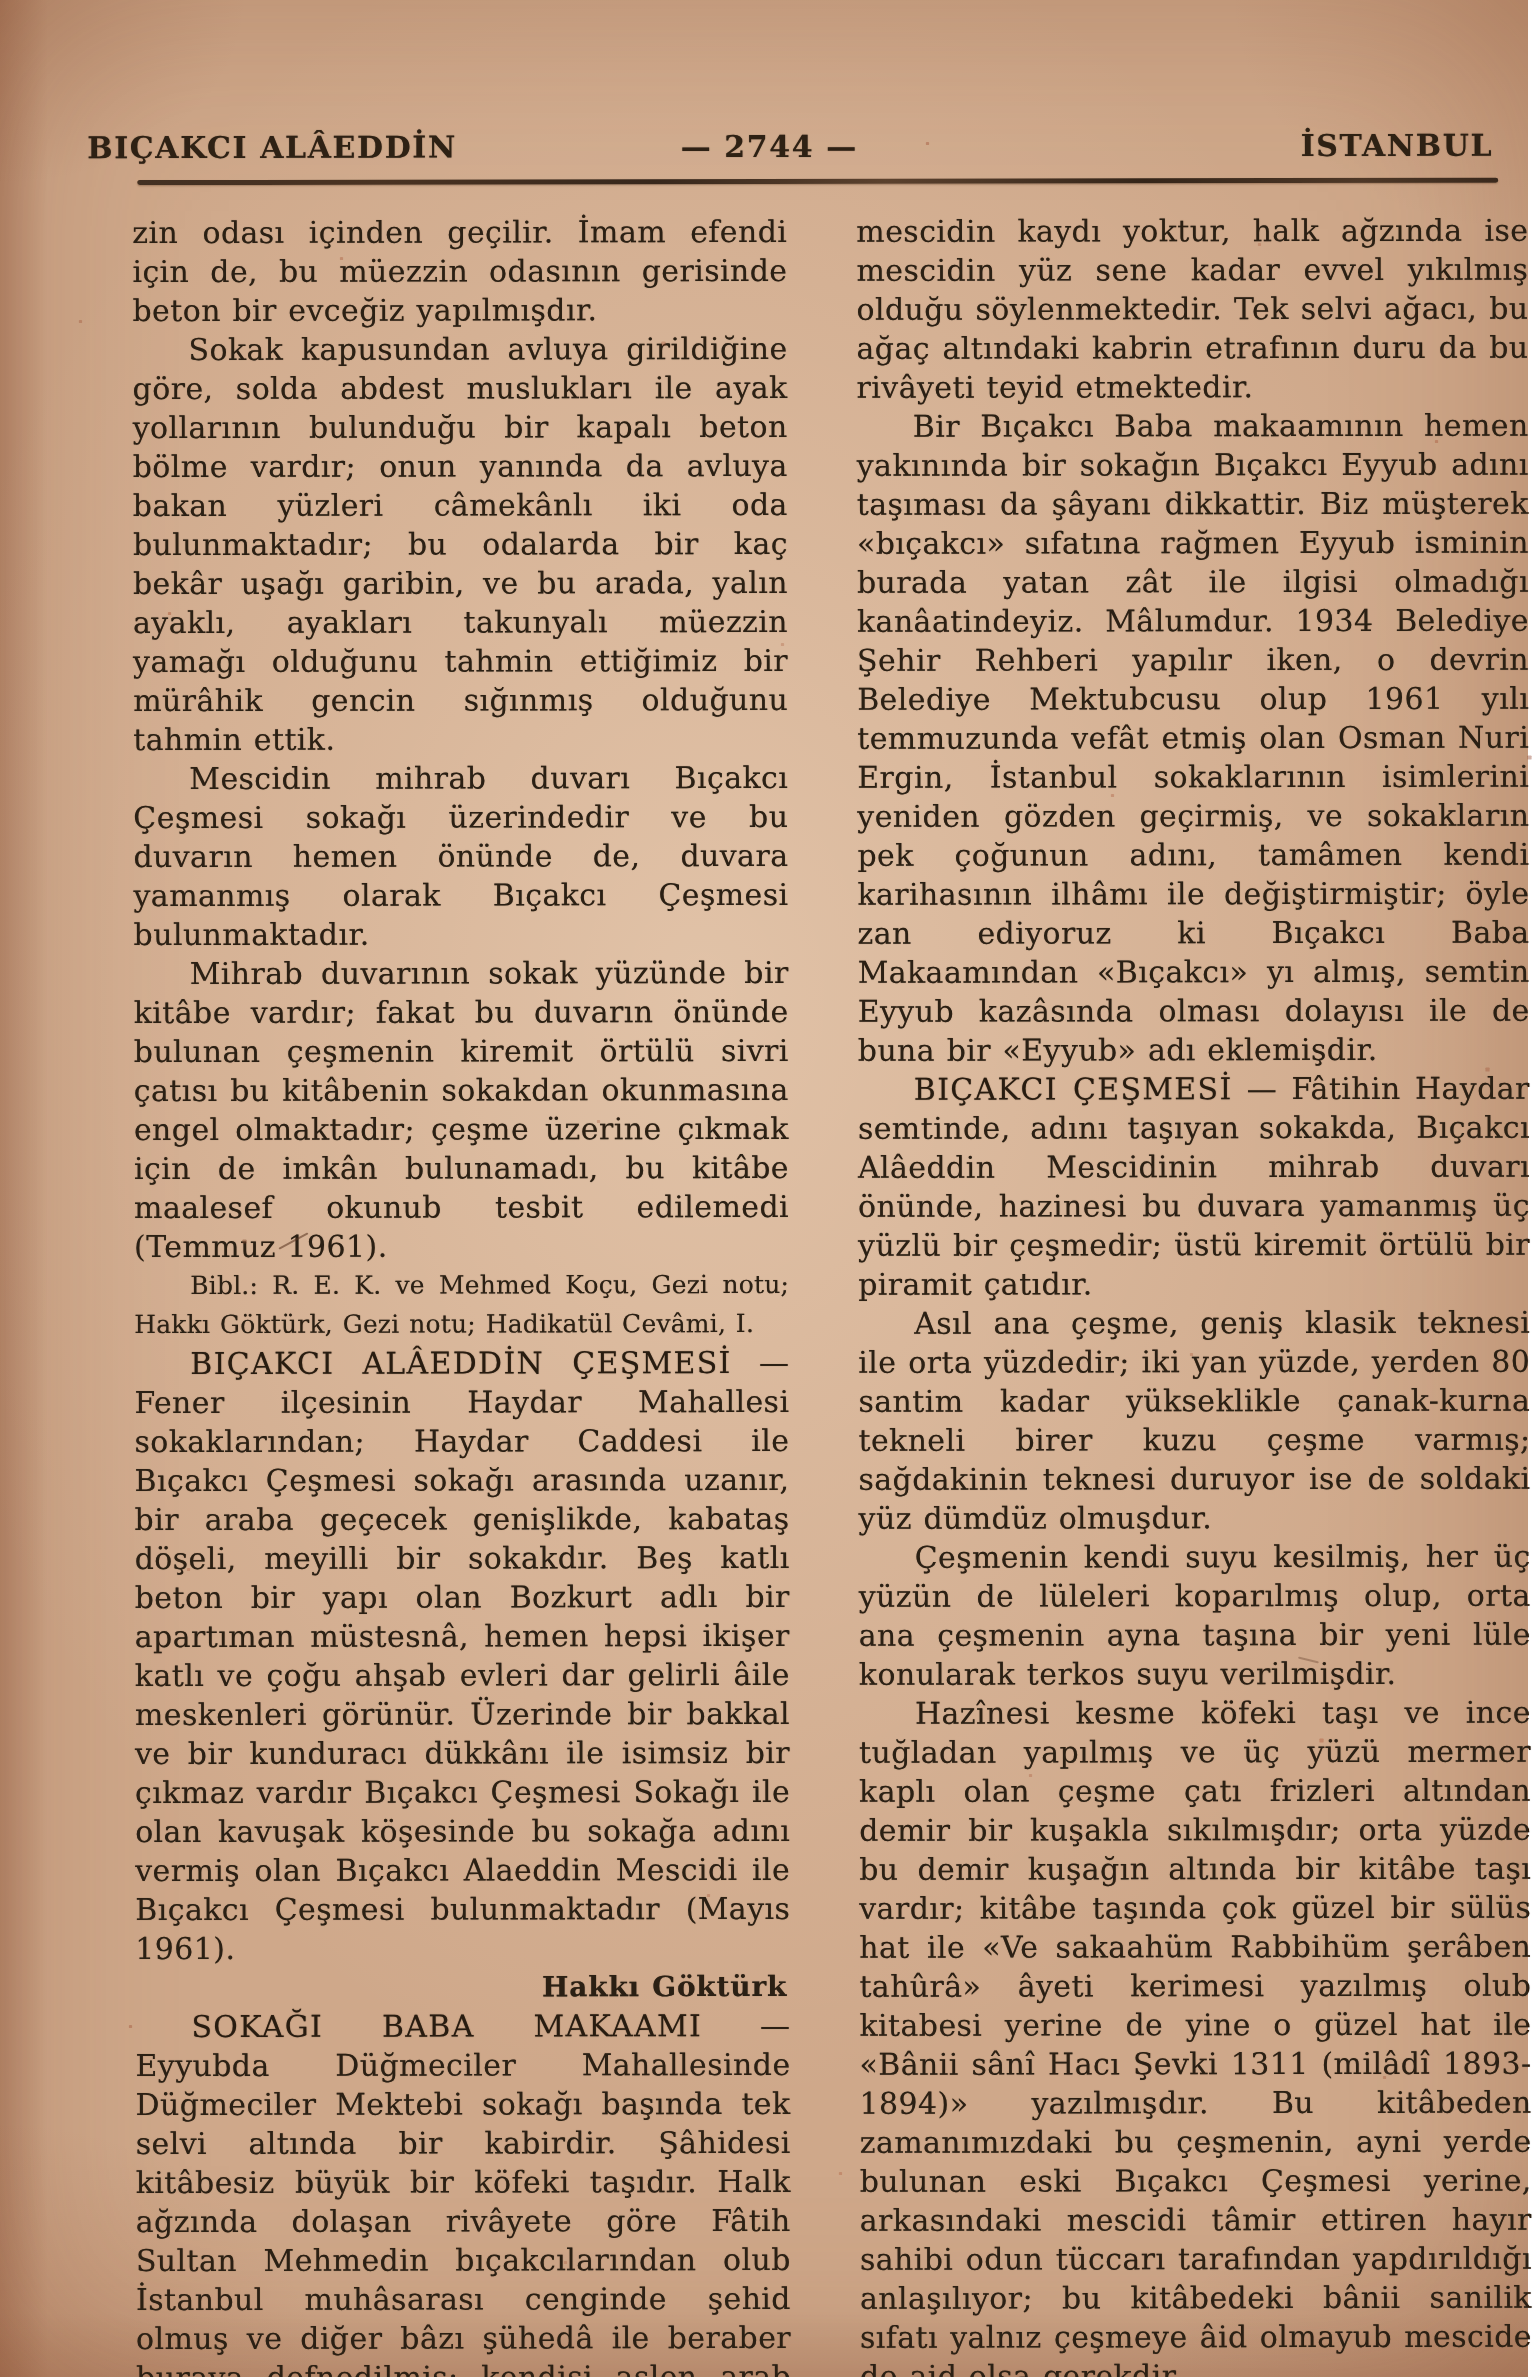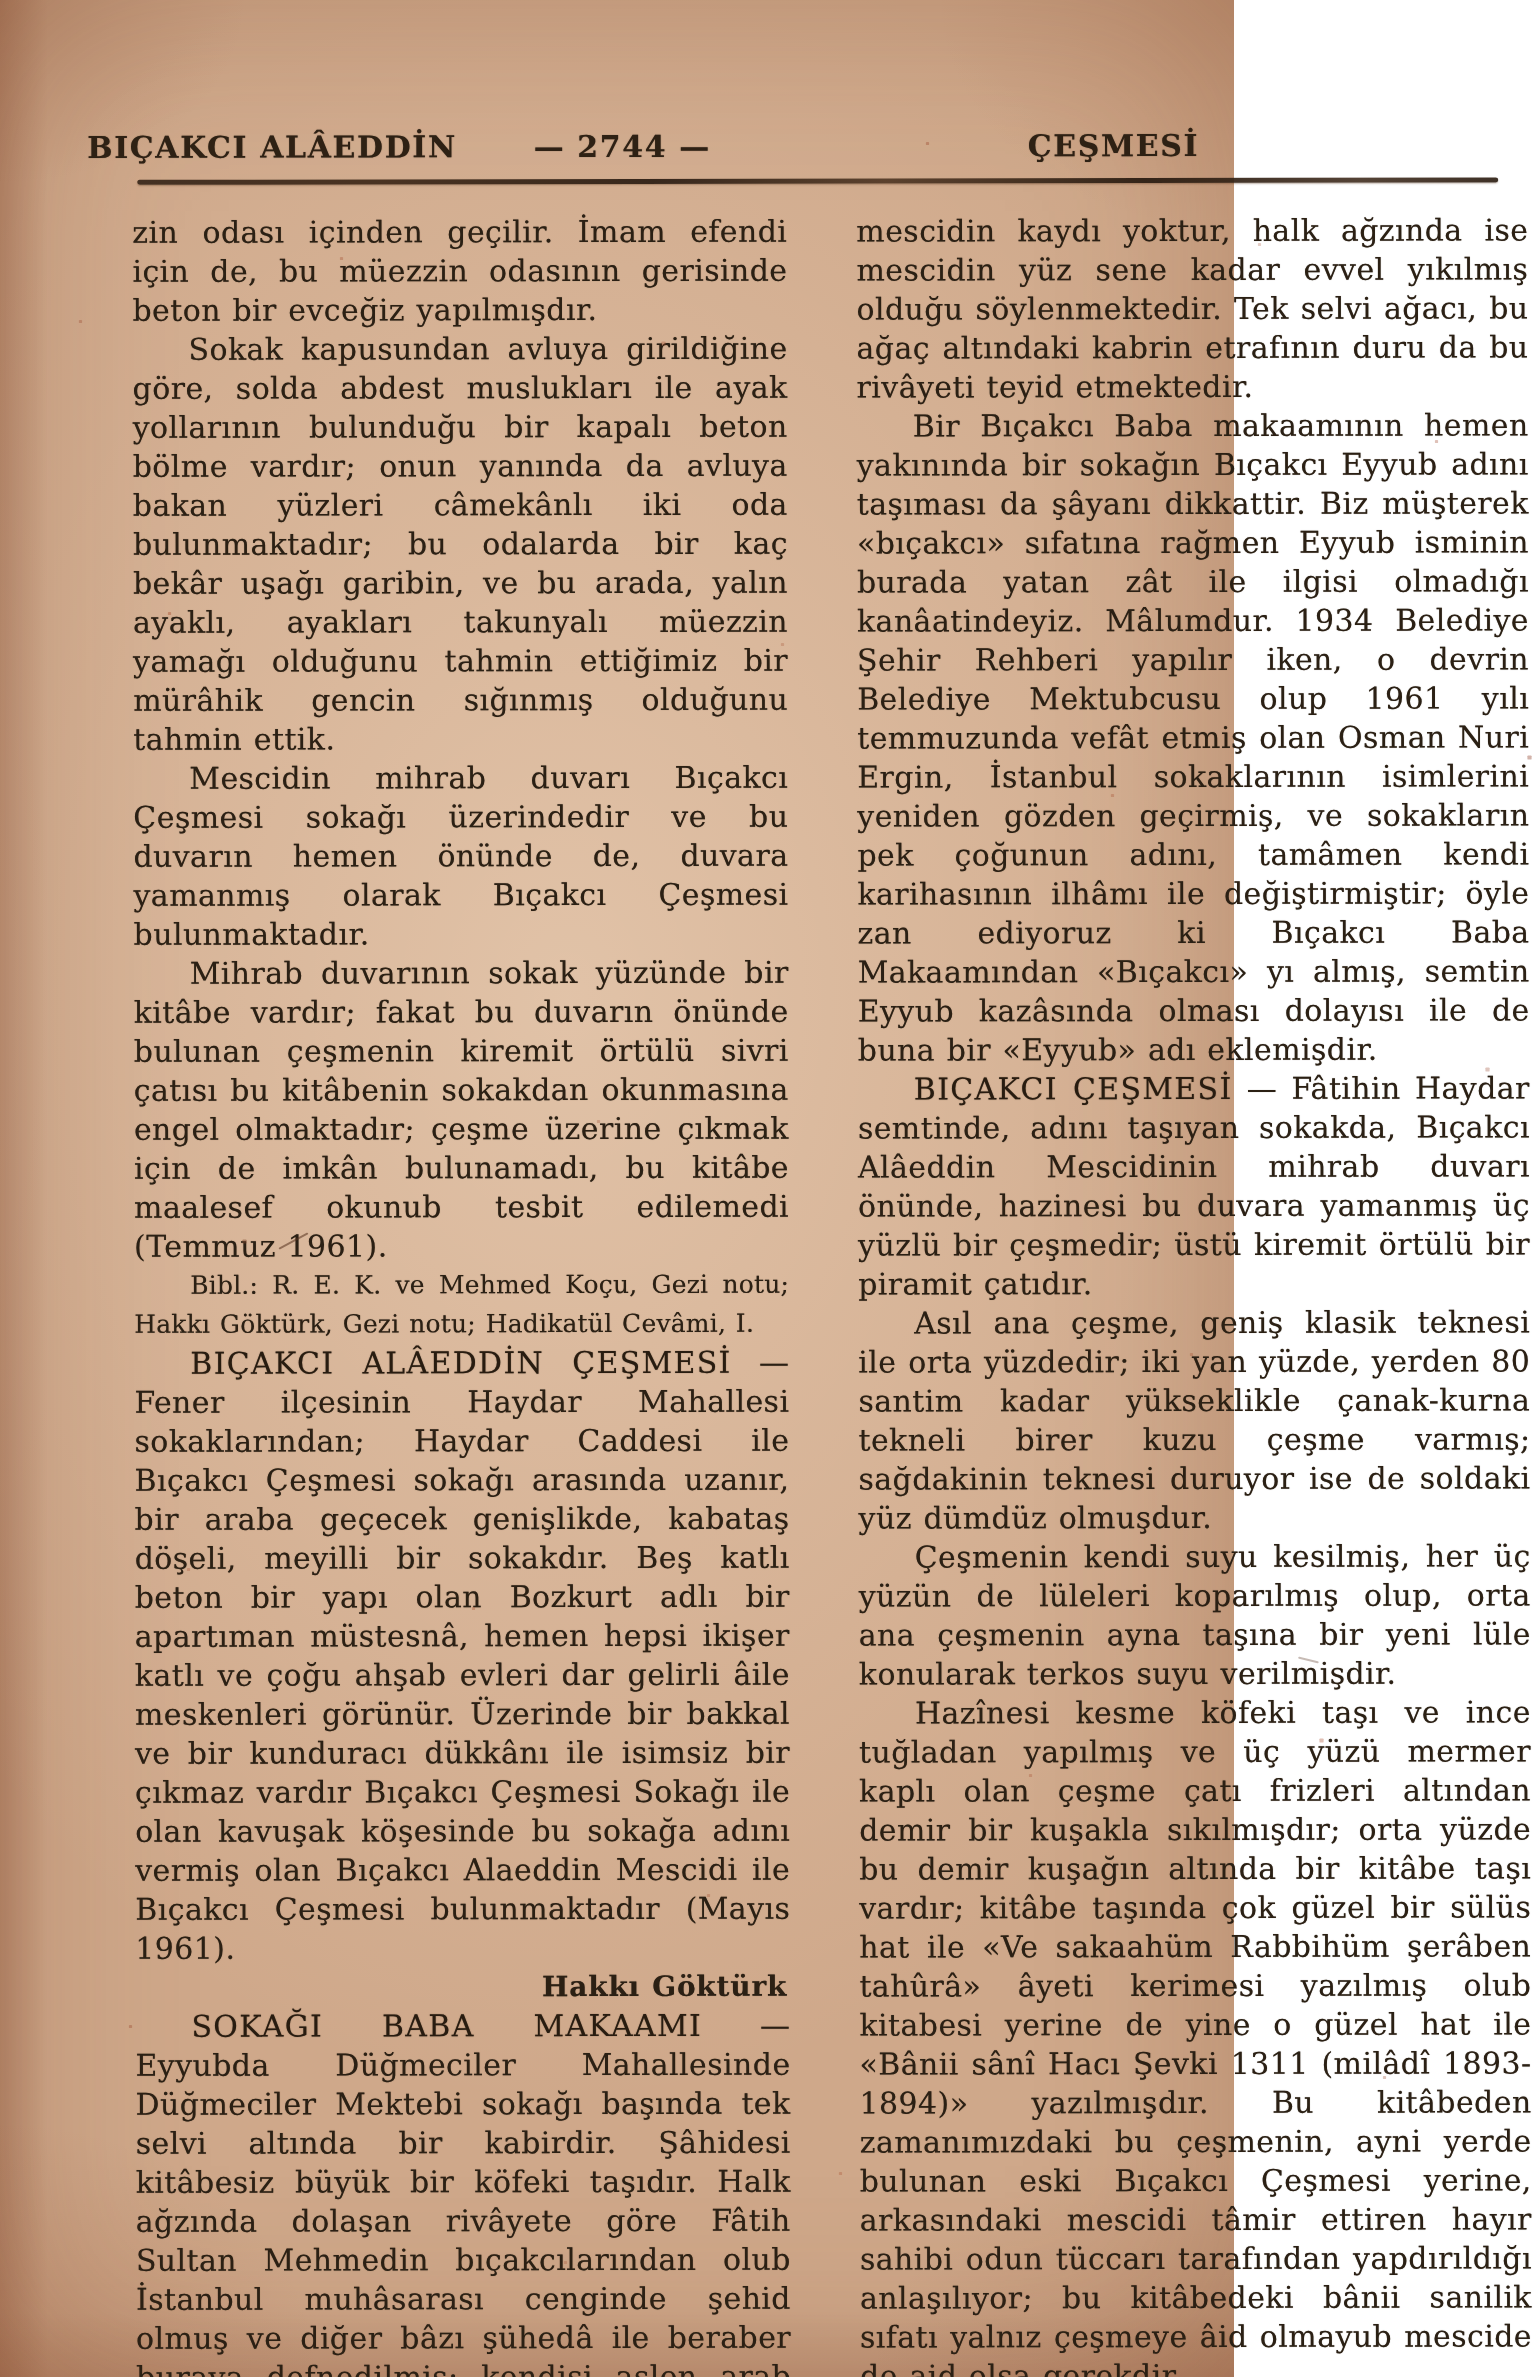--- a/index.html
+++ b/index.html
@@ -4,21 +4,21 @@
 <title>İstanbul Ansiklopedisi — 2744</title>
 <style>
   html, body {
     margin: 0; padding: 0;
     width: 1534px; height: 2377px;
     overflow: hidden;
     font-family: "DejaVu Serif", "Liberation Serif", serif;
   }
   .page {
     position: relative;
-    width: 1234px; height: 2377px;
+    width: 1528px; height: 2377px;
     background-color: #cfa88a;
     background-image:
       radial-gradient(ellipse 1117px 1542px at 46% 42%, rgba(255,238,216,0.38), rgba(255,238,216,0) 72%),
       radial-gradient(ellipse 479px 372px at 100% 0%, rgba(146,84,52,0.20), rgba(146,84,52,0) 62%),
       radial-gradient(ellipse 532px 425px at 0% 100%, rgba(150,84,52,0.22), rgba(150,84,52,0) 60%),
       radial-gradient(ellipse 585px 372px at 100% 100%, rgba(138,76,46,0.24), rgba(138,76,46,0) 62%),
       radial-gradient(ellipse 425px 319px at 0% 0%, rgba(128,70,42,0.20), rgba(128,70,42,0) 58%),
       linear-gradient(90deg, rgba(120,58,34,0.28) 0px, rgba(120,58,34,0) 48px),
       linear-gradient(0deg, rgba(120,58,34,0.16) 0px, rgba(120,58,34,0) 64px);
     box-shadow: inset 0 0 191px rgba(118,62,34,0.30);
@@ -115,21 +115,21 @@
 </style>
 </head>
 <body>
 
 <div class="page">
   <div class="content">
 
     <div class="running-head">
       <span class="rh-item rh-left">BIÇAKCI ALÂEDDİN</span>
       <span class="rh-item rh-center">— 2744 —</span>
-      <span class="rh-item rh-right">ÇEŞMESİ</span>
+      <span class="rh-item rh-right">İSTANBUL</span>
     </div>
     <div class="head-rule"></div>
 
     <section class="col col-left">
       <p class="cont">zin odası içinden geçilir. İmam efendi için de, bu müezzin odasının gerisinde beton bir evceğiz yapılmışdır.</p>
       <p class="ind">Sokak kapusundan avluya girildiğine göre, solda abdest muslukları ile ayak yollarının bulunduğu bir kapalı beton bölme vardır; onun yanında da avluya bakan yüzleri câmekânlı iki oda bulunmaktadır; bu odalarda bir kaç bekâr uşağı garibin, ve bu arada, yalın ayaklı, ayakları takunyalı müezzin yamağı olduğunu tahmin ettiğimiz bir mürâhik gencin sığınmış olduğunu tahmin ettik.</p>
       <p class="ind">Mescidin mihrab duvarı Bıçakcı Çeşmesi sokağı üzerindedir ve bu duvarın hemen önünde de, duvara yamanmış olarak Bıçakcı Çeşmesi bulunmaktadır.</p>
       <p class="ind">Mihrab duvarının sokak yüzünde bir kitâbe vardır; fakat bu duvarın önünde bulunan çeşmenin kiremit örtülü sivri çatısı bu kitâbenin sokakdan okunmasına engel olmaktadır; çeşme üzerine çıkmak için de imkân bulunamadı, bu kitâbe maalesef okunub tesbit edilemedi (Temmuz 1961).</p>
       <p class="bib">Bibl.: R. E. K. ve Mehmed Koçu, Gezi notu; Hakkı Göktürk, Gezi notu; Hadikatül Cevâmi, I.</p>
       <p class="entry">

